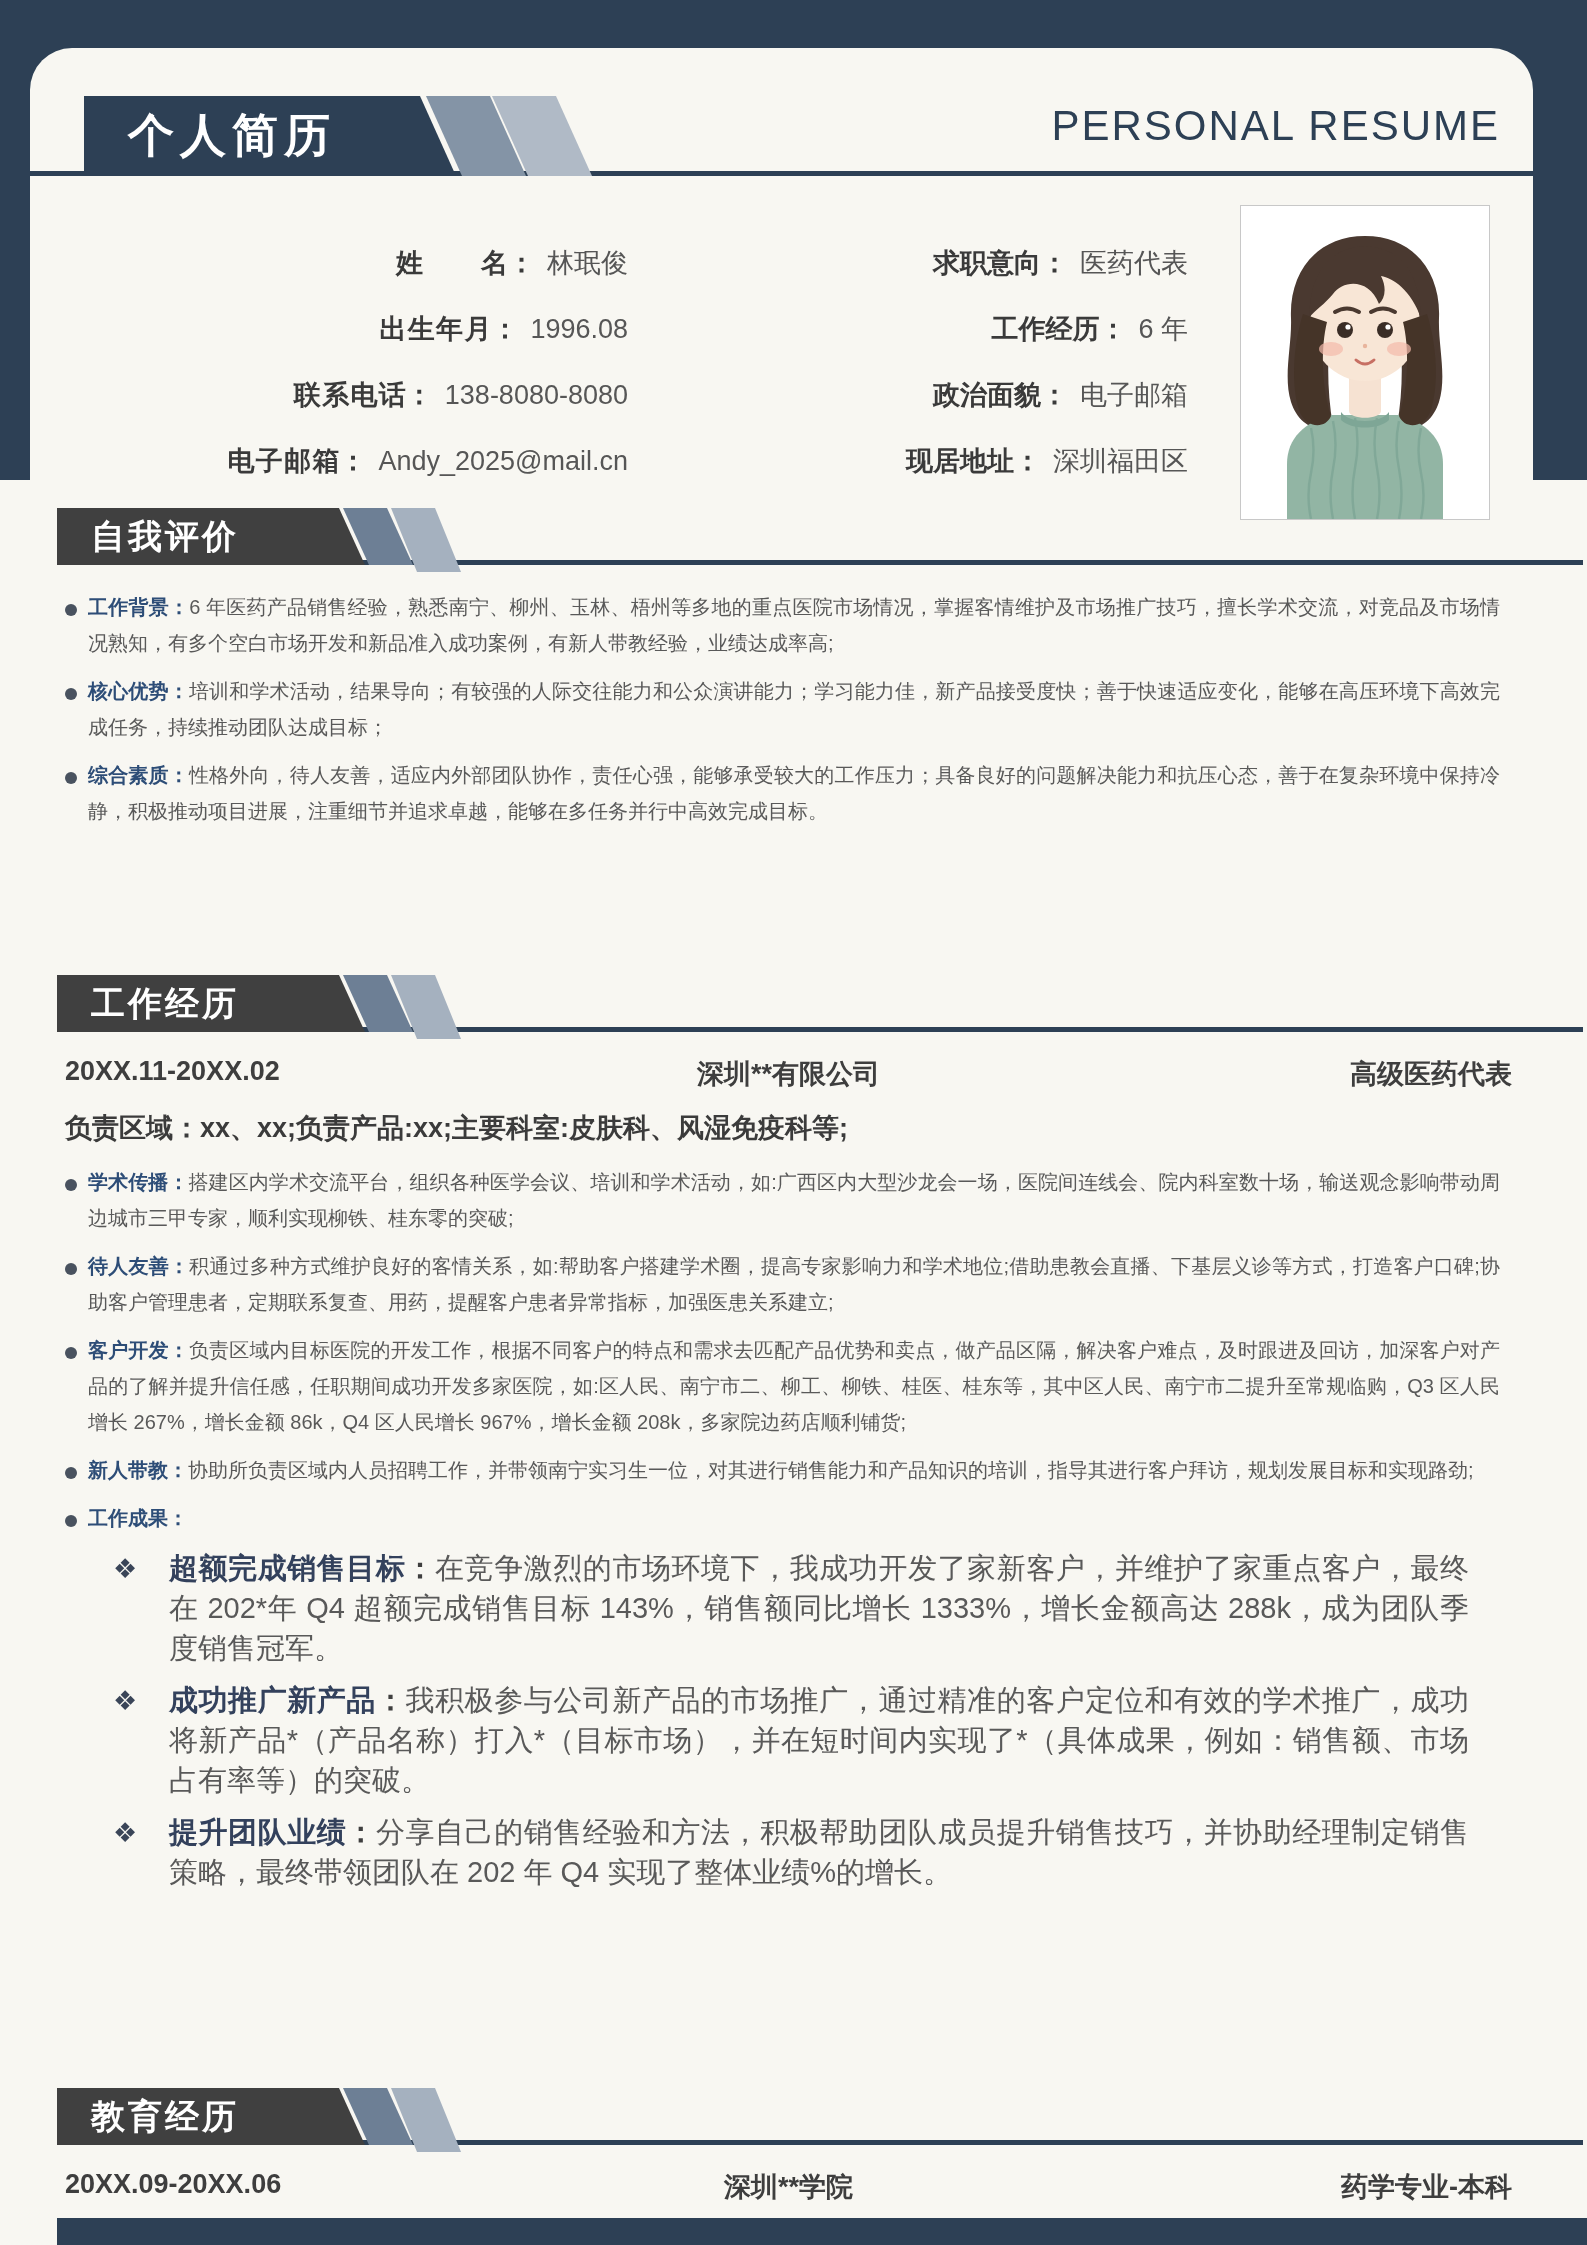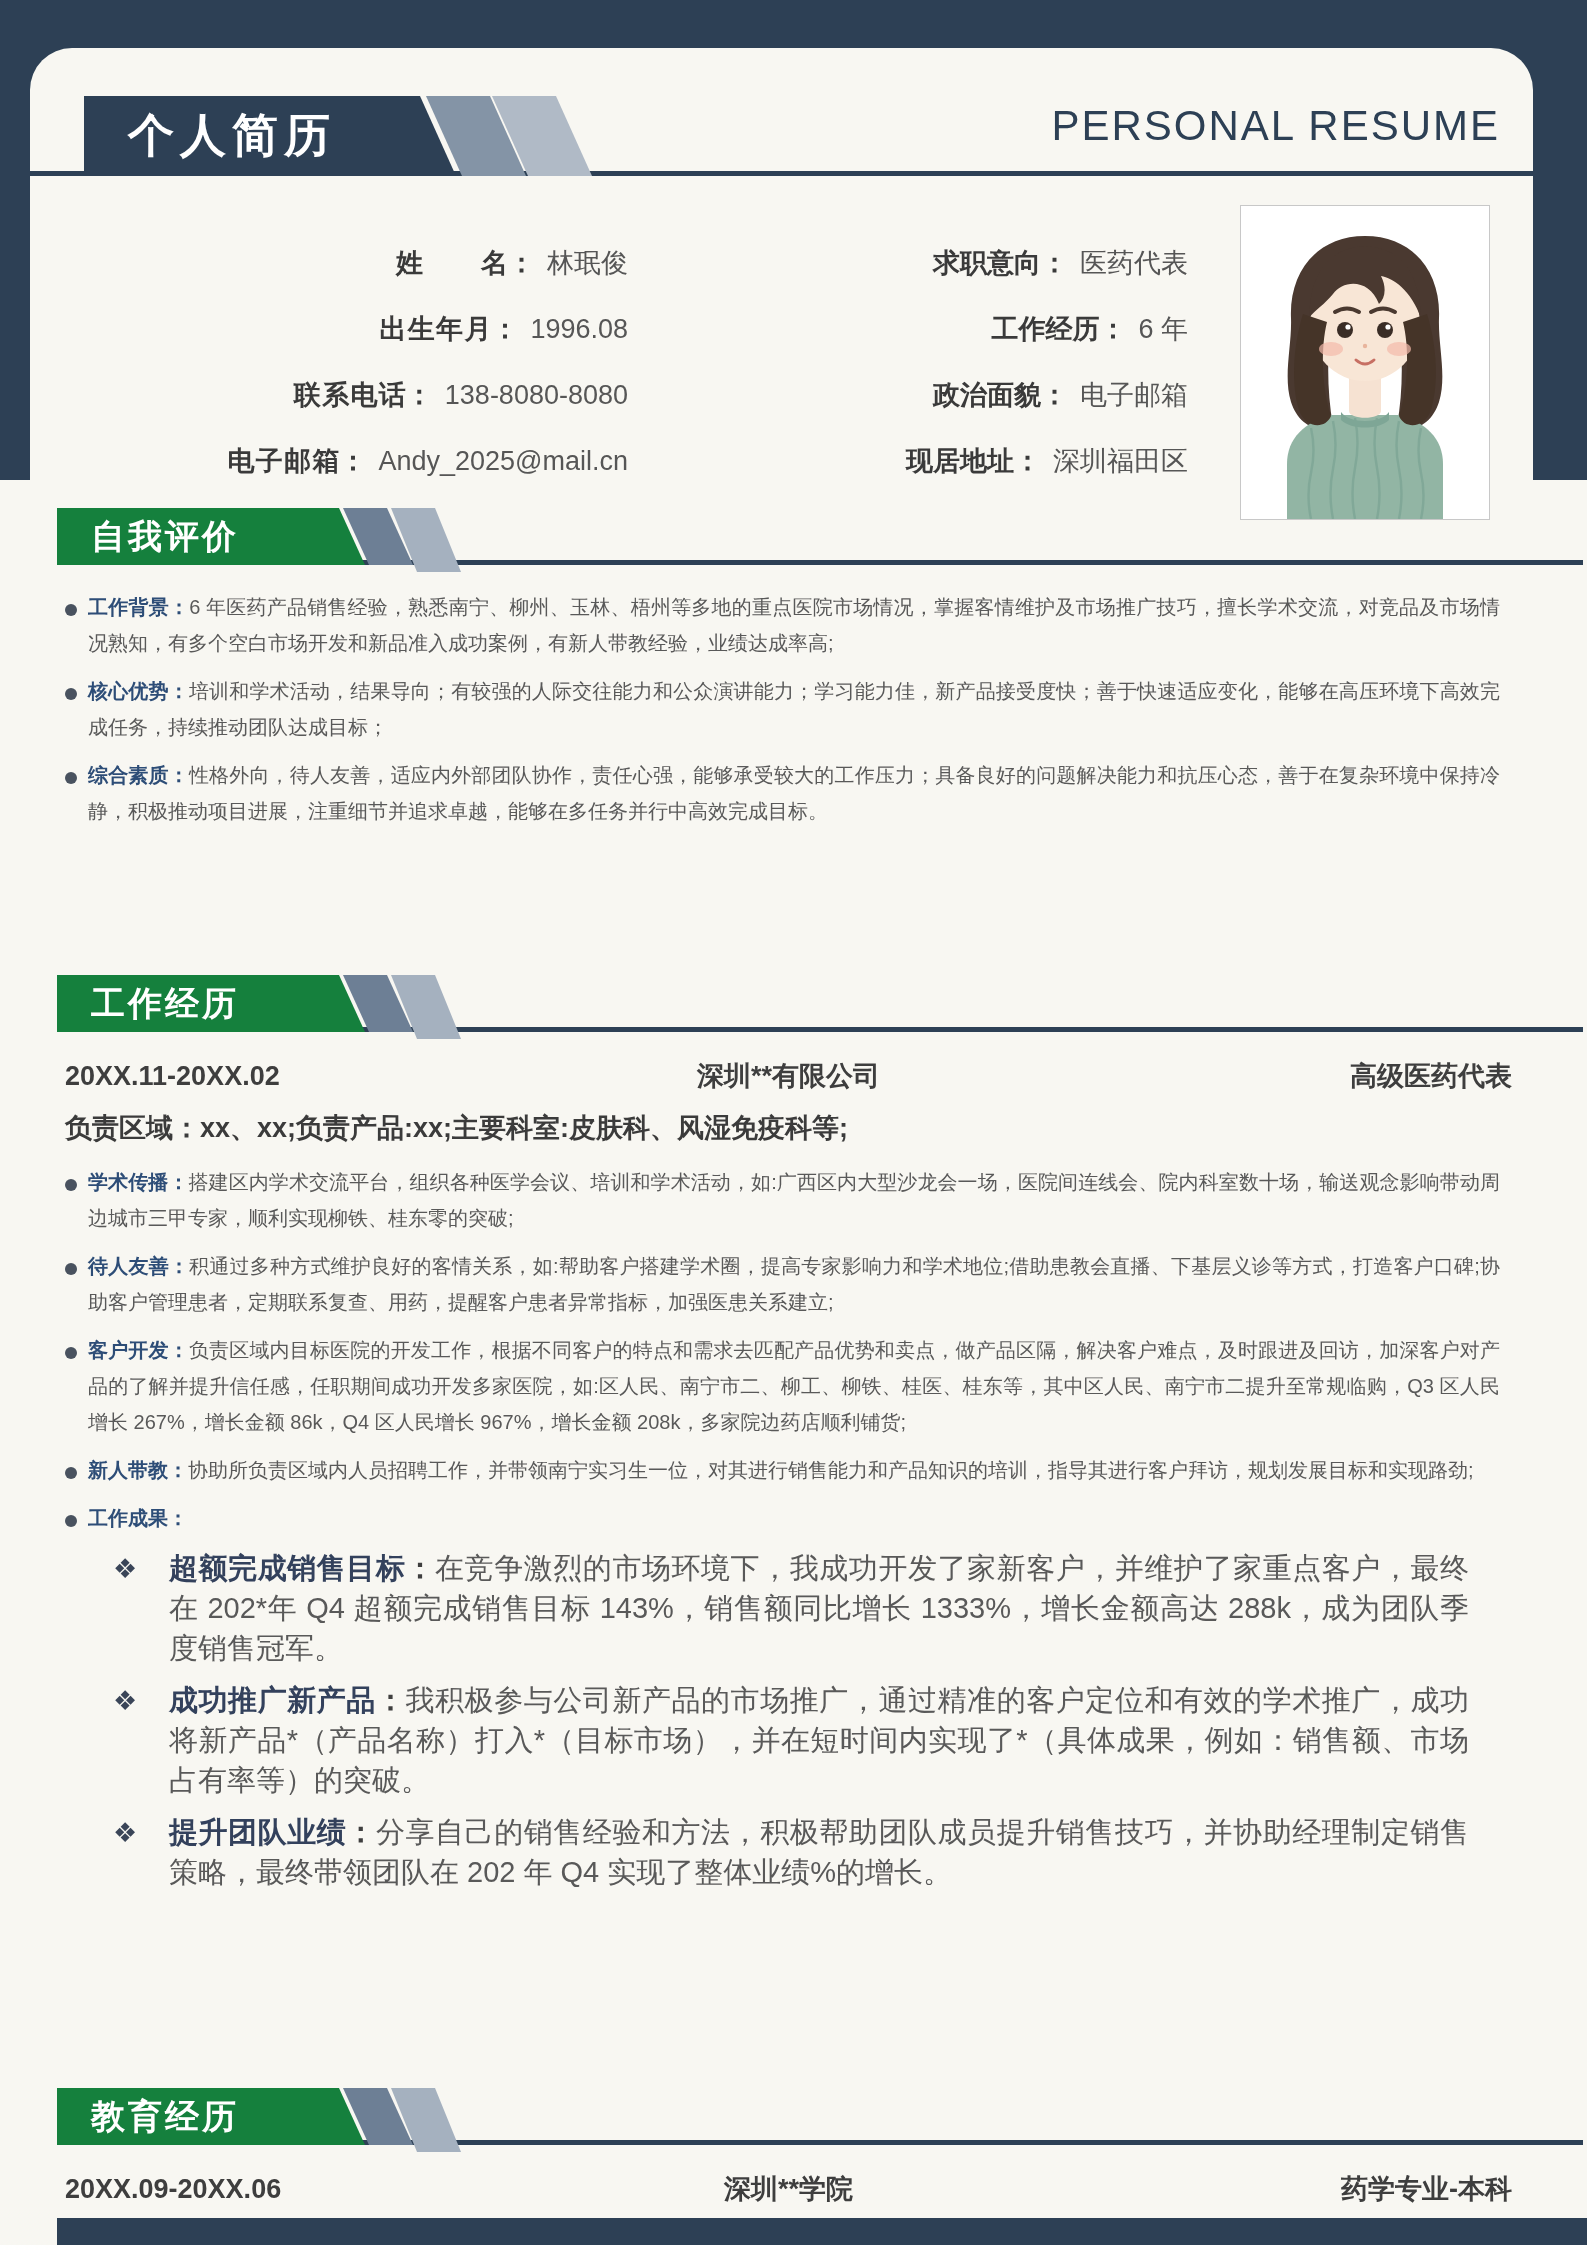--- a/index.html
+++ b/index.html
@@ -45,21 +45,21 @@
   .photo-frame{
     position:absolute;left:1240px;top:205px;width:250px;height:315px;
     background:#ffffff;border:1px solid #c8c8c8;box-sizing:border-box;overflow:hidden;
   }
 
   
   .sec{position:absolute;left:57px;width:1463px;}
   .sec-head{position:relative;height:57px;}
   .sec-underline{position:absolute;left:0;top:52px;width:1526px;height:5px;background:#2d4055;}
   .sec-box{
-    position:absolute;left:0;top:0;width:308px;height:57px;background:#15803d;
+    position:absolute;left:0;top:0;width:308px;height:57px;background:#404040;
     clip-path:polygon(0 0,282px 0,100% 100%,0 100%);
     display:flex;align-items:center;box-sizing:border-box;padding-left:34px;z-index:2;
   }
   .sec-box span{color:#ffffff;font-size:34px;font-weight:bold;letter-spacing:3px;}
   .stripe{position:absolute;top:0;height:57px;width:70px;clip-path:polygon(0 0,44px 0,100% 100%,26px 100%);z-index:2;}
   .s1{left:286px;background:#6d7f95;}
   .s2{left:334px;background:#a5b1bf;height:64px;}
 
   
   ul.bullets{list-style:none;margin:24px 0 0 0;padding:0;width:1443px;}
@@ -76,21 +76,21 @@
     position:relative;padding-left:112px;margin-bottom:12px;
     font-size:29px;line-height:40px;color:#595959;text-align:justify;
   }
   .diamond-marker{position:absolute;left:56px;top:1px;font-size:27px;color:#3a4558;}
   .kw2{font-weight:bold;color:#33415c;}
   .kw2-colon{font-weight:bold;color:#3f3f3f;}
 
   
   .exp-row{
     position:relative;margin:24px 8px 0 8px;height:40px;
-    display:flex;align-items:center;
+    display:flex;align-items:flex-start;
     font-size:27px;font-weight:bold;color:#3e3e3e;
   }
   .exp-center{position:absolute;left:50%;transform:translateX(-50%);}
   .exp-right{margin-left:auto;}
   .work-scope{margin:14px 8px 0 8px;font-size:27px;font-weight:bold;color:#3b3b3b;}
 
   .bottom-bar{position:absolute;left:57px;right:0;top:2218px;height:27px;background:#2d4055;}
 </style>
 </head>
 <body>

